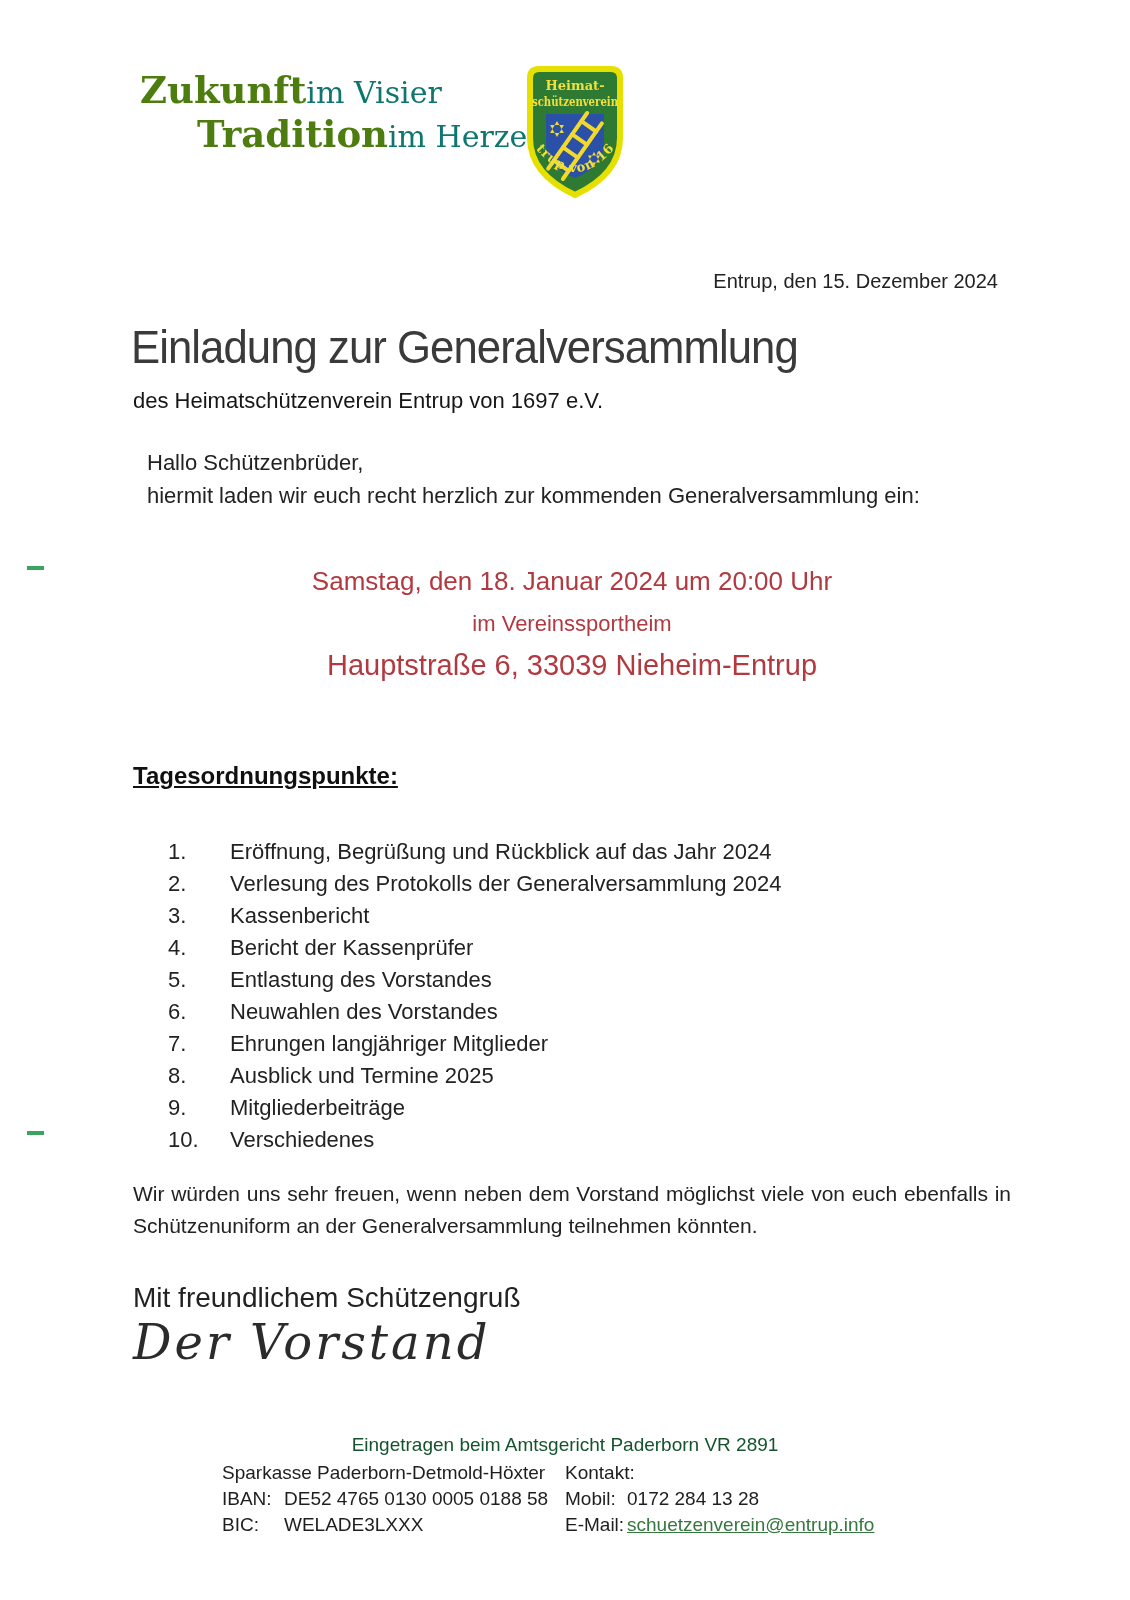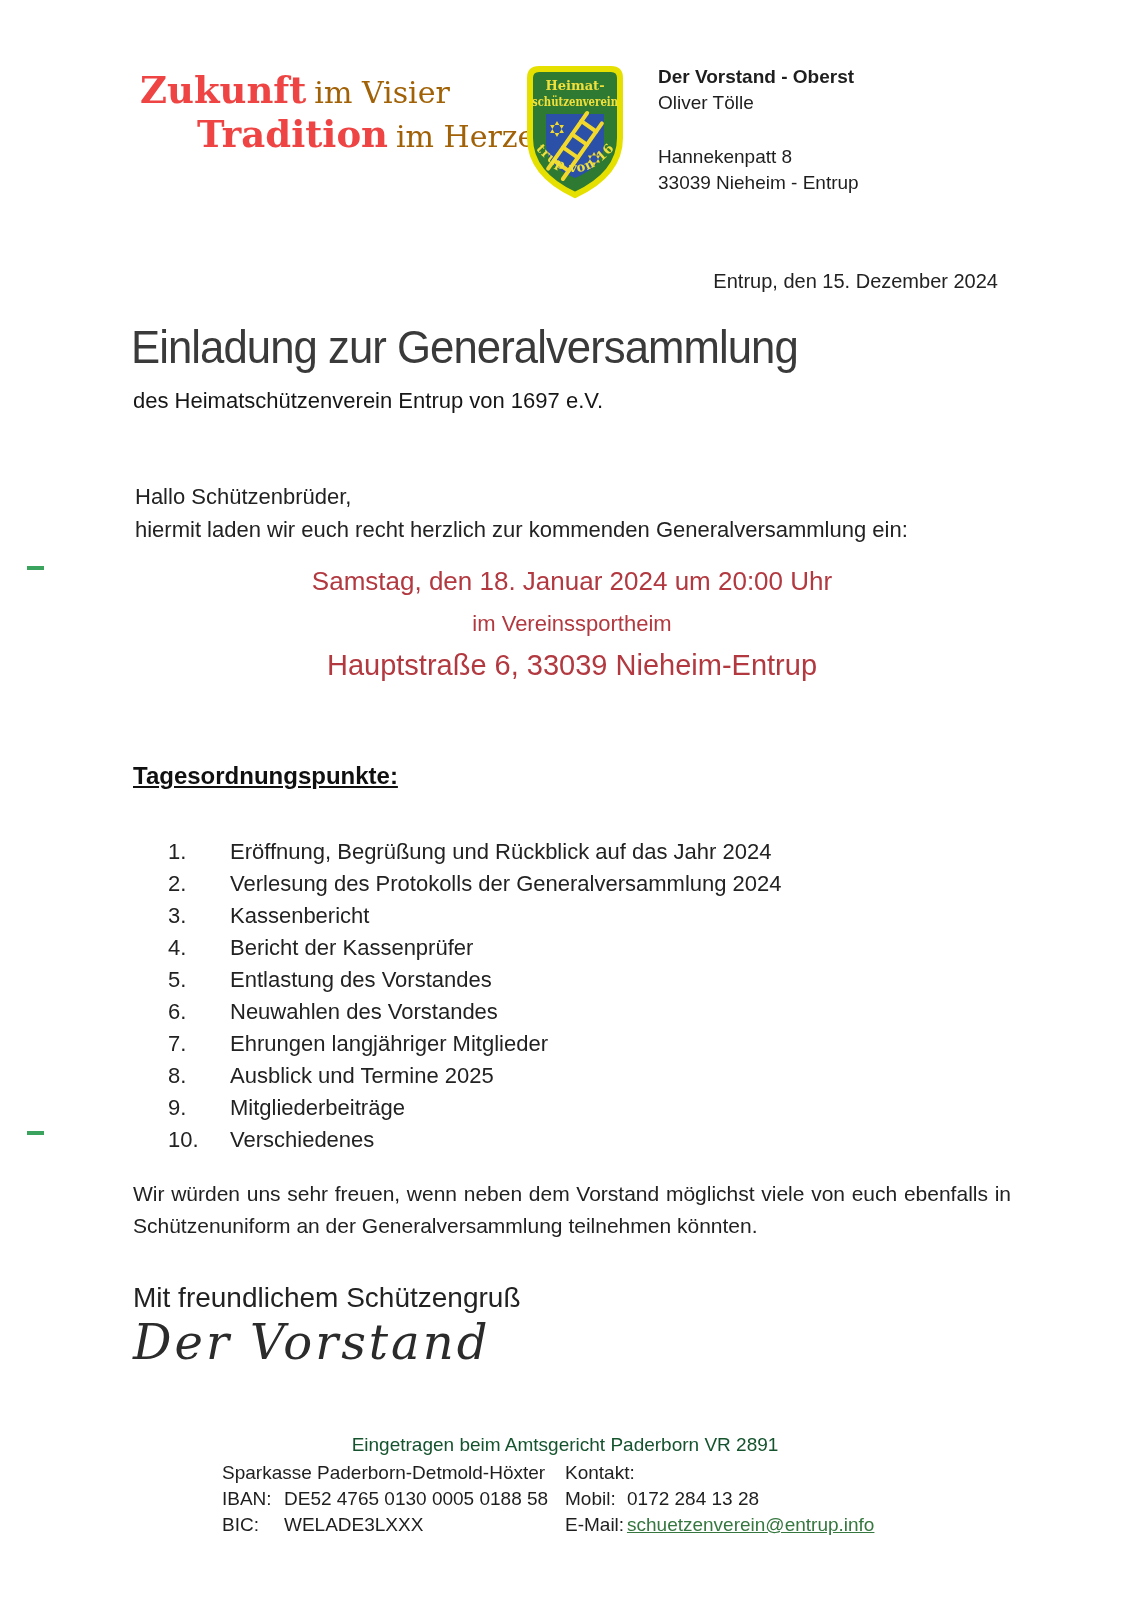--- a/index.html
+++ b/index.html
@@ -3,36 +3,36 @@
 <meta charset="utf-8">
 <style>
   html,body{margin:0;padding:0;background:#ffffff;}
   .page{
     position:relative;width:1130px;height:1600px;background:#ffffff;overflow:hidden;
     font-family:"Liberation Sans", sans-serif;color:#2b2b2b;
   }
   
   .motto-line1{position:absolute;left:140px;top:68px;white-space:nowrap;}
   .motto-line2{position:absolute;left:197px;top:112px;white-space:nowrap;}
-  .motto-strong{font-family:"DejaVu Serif",serif;font-weight:bold;font-size:37px;color:#ef4444;}
-  .motto-light{font-family:"DejaVu Serif",serif;font-size:30px;color:#a16207;margin-left:8px;}
+  .motto-strong{font-family:"DejaVu Serif",serif;font-weight:bold;font-size:37px;color:#4d7c0f;}
+  .motto-light{font-family:"DejaVu Serif",serif;font-size:30px;color:#0f766e;}
   
   .logo{position:absolute;left:516px;top:62px;width:118px;height:140px;}
   
   .sender{position:absolute;left:658px;top:64px;font-size:19px;line-height:26px;color:#1e1e1e;}
   .sender-role{font-weight:bold;}
   .sender-address{margin-top:28px;}
   
   .dateline{position:absolute;top:270px;right:132px;font-size:20px;color:#222;}
   
   .title{position:absolute;left:131px;top:320px;font-size:46px;letter-spacing:-1px;color:#3a3a3a;
          white-space:nowrap;transform:scaleX(0.95);transform-origin:left top;}
   .subtitle{position:absolute;left:133px;top:388px;font-size:22px;font-weight:normal;color:#161616;}
   
-  .greeting{position:absolute;left:135px;top:446px;font-size:22px;line-height:33px;color:#222;margin-top:34px;}
+  .greeting{position:absolute;left:147px;top:446px;font-size:22px;line-height:33px;color:#222;}
   
   .event{position:absolute;left:133px;top:566px;width:878px;text-align:center;color:#b23940;}
   .event-line1{font-size:26px;margin-bottom:14px;}
   .event-line2{font-size:22px;margin-bottom:12px;}
   .event-line3{font-size:29px;}
   
   .agenda-heading{position:absolute;left:133px;top:762px;font-size:24px;font-weight:bold;
                   text-decoration:underline;color:#101010;}
   .agenda{position:absolute;left:168px;top:836px;font-size:22px;color:#222;
           display:grid;grid-template-columns:62px auto;line-height:32px;}
@@ -82,28 +82,20 @@
       <line x1="-9" y1="24" x2="9" y2="24"></line>
     </g>
     <path transform="translate(41,67)" d="M0,-8 L6.93,4 L-6.93,4 Z M0,8 L6.93,-4 L-6.93,-4 Z" fill="#f2d92c"></path>
     <path transform="translate(78,97)" d="M0,-7 L6.06,3.5 L-6.06,3.5 Z M0,7 L6.06,-3.5 L-6.06,-3.5 Z" fill="#f2d92c"></path>
     <path id="crest-arc" d="M19,86 Q59,134 99,86" fill="none"></path>
     <text font-family="DejaVu Serif, serif" font-weight="bold" font-size="13" fill="#f0e03b" letter-spacing="1">
       <textPath href="#crest-arc" startOffset="50%" text-anchor="middle">Entrup von 1697</textPath>
     </text>
   </svg>
 
-  <div class="sender">
-    <div class="sender-role">Der Vorstand - Oberst</div>
-    <div>Oliver Tölle</div>
-    <div class="sender-address">
-      <div>Hannekenpatt 8</div>
-      <div>33039 Nieheim - Entrup</div>
-    </div>
-  </div>
 
   <div class="dateline">Entrup, den 15. Dezember 2024</div>
 
   <div class="title">Einladung zur Generalversammlung</div>
   <div class="subtitle">des Heimatschützenverein Entrup von 1697 e.V.</div>
 
   <div class="greeting">
     <div>Hallo Schützenbrüder,</div>
     <div>hiermit laden wir euch recht herzlich zur kommenden Generalversammlung ein:</div>
   </div>

